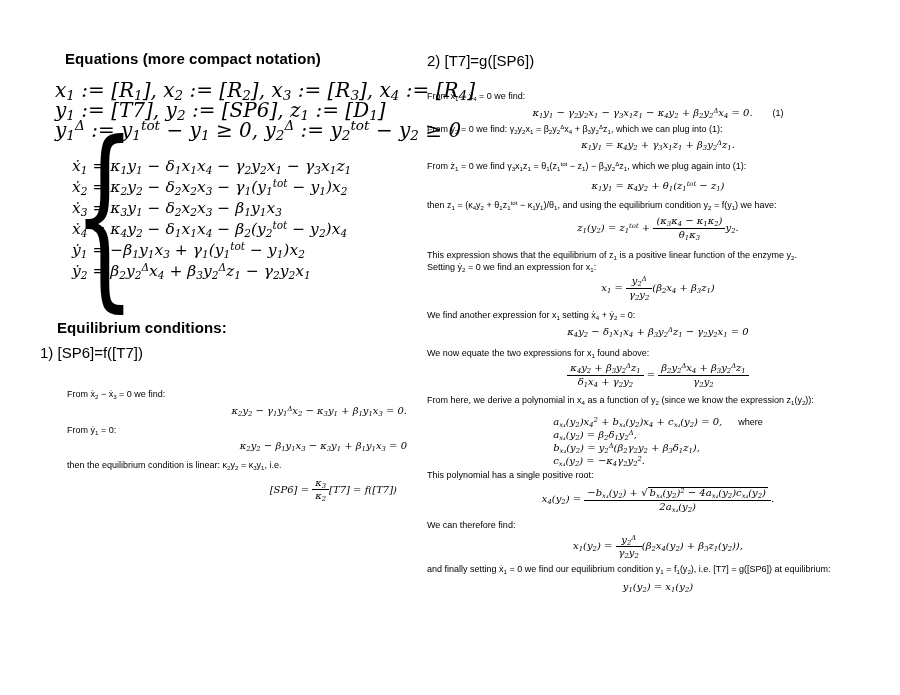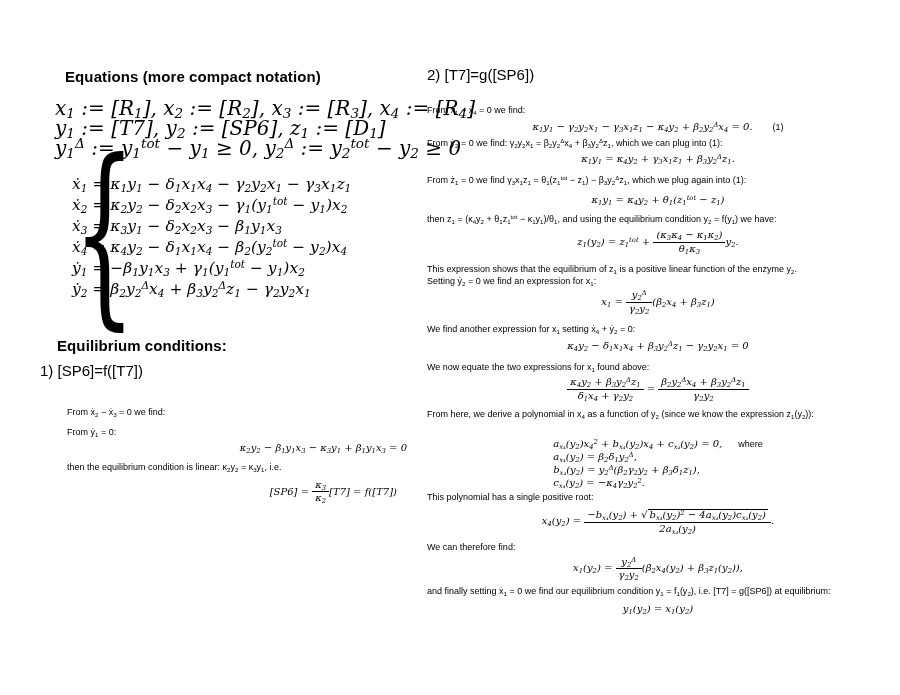--- a/index.html
+++ b/index.html
@@ -6,22 +6,22 @@
     margin: 0; padding: 0;
     width: 900px; height: 695px;
     background: #ffffff;
     color: #000000;
     font-family: "Liberation Sans", sans-serif;
     overflow: hidden;
     position: relative;
   }
   .page { position: absolute; inset: 0; background: #ffffff; }
 
-  .col-left  { position: absolute; left: 40px;  top: 68px; width: 392px; }
-  .col-right { position: absolute; left: 427px; top: 66px; width: 462px; }
+  .col-left  { position: absolute; left: 40px;  top: 50px; width: 392px; }
+  .col-right { position: absolute; left: 427px; top: 52px; width: 462px; }
 
   .h-bold { font-size: 15px; font-weight: bold; letter-spacing: 0.1px; }
   .h-case { font-size: 15px; font-weight: normal; }
 
   
   .math { font-family: "DejaVu Serif", serif; font-style: italic; }
   .defs { margin: 13px 0 0 15px; font-size: 20px; line-height: 20px; white-space: nowrap; }
   .system-wrap { position: relative; margin: 16px 0 0 12px; padding-left: 20px; }
   .brace {
     position: absolute; left: -10px; top: 50%;
@@ -48,21 +48,21 @@
   .fnum { display: block; padding: 0 3px 1px 3px; }
   .fden { display: block; border-top: 1px solid #000; padding: 1px 3px 0 3px; }
 
   .sqrt { display: inline-block; white-space: nowrap; }
   .sqrt .radsign { font-style: normal; }
   .sqrt .rad { display: inline-block; border-top: 1px solid #000; padding: 0 2px; text-align: center; }
 
   .eq-tag { font-family: "Liberation Sans", sans-serif; font-style: normal; margin-left: 20px; font-size: 9px; }
   .upright { font-family: "Liberation Sans", sans-serif; font-style: normal; margin-left: 16px; font-size: 9px; }
 
-  .eq-block { margin: 16px auto 2px auto; display: table; text-align: left; }
+  .eq-block { margin: 8px auto 2px auto; display: table; text-align: left; }
   .eq-block .eq { text-align: left; margin: 1px 0; }
 
   .steps { margin: 28px 0 0 27px; width: 352px; }
   .gap-lg { margin-top: 10px; }
   .gap-md { margin-top: 8px; }
 </style>
 </head>
 <body>
 
 <div class="page">
@@ -88,20 +88,21 @@
         <div class="sys-line">ẏ<sub>2</sub> = β<sub>2</sub>y<sub>2</sub><sup>Δ</sup>x<sub>4</sub> + β<sub>3</sub>y<sub>2</sub><sup>Δ</sup>z<sub>1</sub> − γ<sub>2</sub>y<sub>2</sub>x<sub>1</sub></div>
       </div>
     </div>
 
     <div class="h-bold" style="margin:37px 0 0 17px;">Equilibrium conditions:</div>
 
     <div class="h-case" style="margin-top:8px;">1) [SP6]=f([T7])</div>
 
     <div class="steps">
       <div class="txt">From ẋ<sub>2</sub> − ẋ<sub>3</sub> = 0 we find:</div>
+      <div class="eq eq-right">κ<sub>2</sub>y<sub>2</sub> − γ<sub>1</sub>y<sub>1</sub><sup>Δ</sup>x<sub>2</sub> − κ<sub>3</sub>y<sub>1</sub> + β<sub>1</sub>y<sub>1</sub>x<sub>3</sub> = 0.</div>
       <div class="txt gap-md">From ẏ<sub>1</sub> = 0:</div>
       <div class="eq eq-right">κ<sub>2</sub>y<sub>2</sub> − β<sub>1</sub>y<sub>1</sub>x<sub>3</sub> − κ<sub>3</sub>y<sub>1</sub> + β<sub>1</sub>y<sub>1</sub>x<sub>3</sub> = 0</div>
       <div class="txt gap-md">then the equilibrium condition is linear: κ<sub>2</sub>y<sub>2</sub> = κ<sub>3</sub>y<sub>1</sub>, i.e.</div>
       <div class="eq eq-right" style="padding-right:22px; margin-top:6px;">
         <span>[SP6] = </span><span class="frac"><span class="fnum">κ<sub>3</sub></span><span class="fden">κ<sub>2</sub></span></span><span>[T7] = f([T7])</span>
       </div>
     </div>
   </div>
 
   <div class="col-right">

